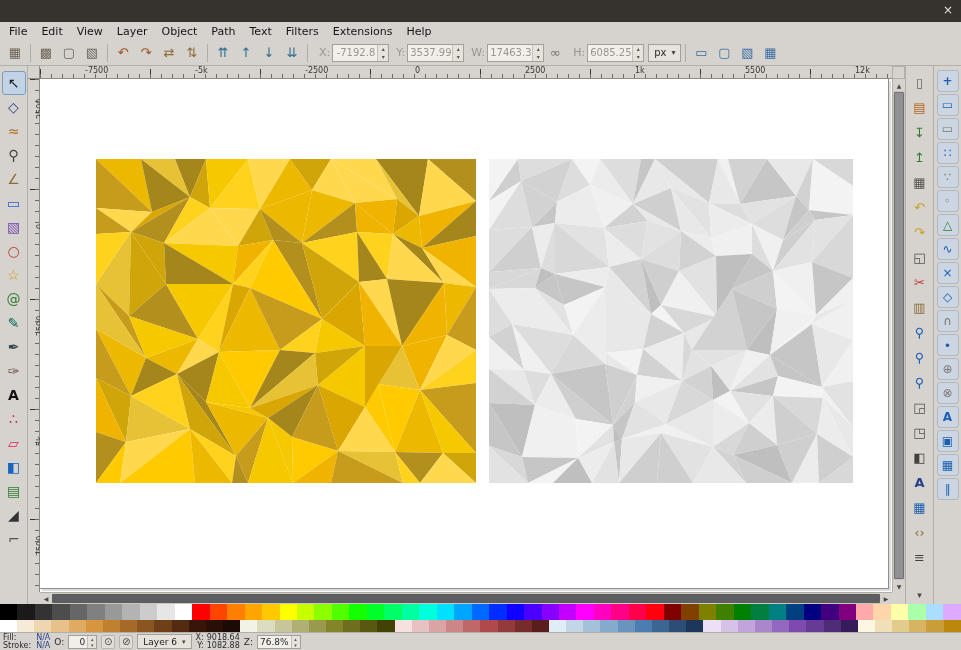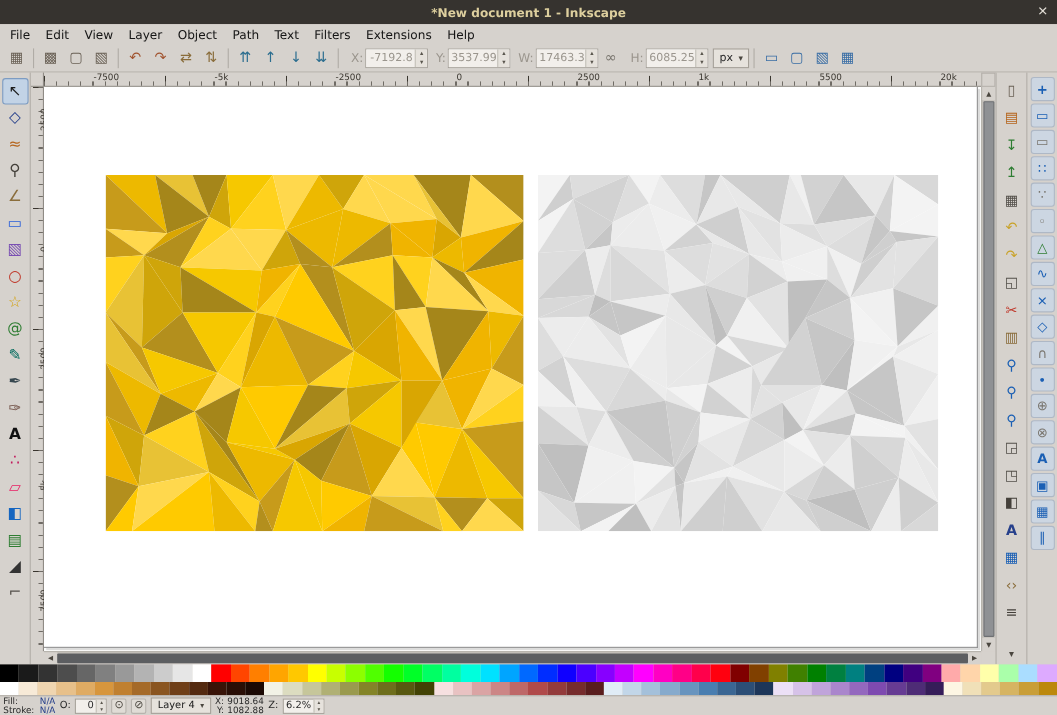--- a/index.html
+++ b/index.html
@@ -90,21 +90,20 @@
   .layer-combo { display:flex; align-items:center; gap:5px; background:#e6e2dc; border:1px solid #a49f97; height:15px; padding:0 5px; font-size:9px; color:#1a1a1a; }
   .sb-msg { flex:1; font-size:10px; color:#1a1a1a; padding-left:4px; white-space:nowrap; overflow:hidden; }
   .coords { display:grid; grid-template-columns:auto auto; column-gap:3px; font-size:8px; line-height:8px; color:#2a2a2a; text-align:right; }
 </style>
 </head>
 <body>
 
 <div class="app">
 
   <div class="titlebar">
-    <span class="title">*New document 1 - Inkscape</span>
     <span class="close">×</span>
   </div>
 
   <div class="menubar" id="menu-items">
       <span class="menu-item">File</span>
       <span class="menu-item">Edit</span>
       <span class="menu-item">View</span>
       <span class="menu-item">Layer</span>
       <span class="menu-item">Object</span>
       <span class="menu-item">Path</span>
@@ -222,21 +221,21 @@
 
   <div class="ruler-corner"></div>
   <div class="hruler" id="hruler">
       <span style="left: 45px;">-7500</span>
       <span style="left: 155px;">-5k</span>
       <span style="left: 265px;">-2500</span>
       <span style="left: 375px;">0</span>
       <span style="left: 485px;">2500</span>
       <span style="left: 595px;">1k</span>
       <span style="left: 705px;">5500</span>
-      <span style="left: 815px;">20k</span>
+      <span style="left: 815px;">12k</span>
     </div>
   <div class="vruler" id="vruler">
       <span style="top: 40px;">2500</span>
       <span style="top: 150px;">0</span>
       <span style="top: 260px;">-2500</span>
       <span style="top: 370px;">-5k</span>
       <span style="top: 480px;">-7500</span>
     </div>
 
   <div class="toolbox" id="toolbox-items">
@@ -882,32 +881,32 @@
           <span>▾</span>
         </div>
     </div>
     <div class="sb-ico">
         <span>⊙</span>
       </div>
     <div class="sb-ico">
         <span>⊘</span>
       </div>
     <div class="layer-combo">
-      <span>Layer 4</span>
+      <span>Layer 6</span>
       <span style="font-size:7px;color:#4a463f;">▾</span>
     </div>
     <div class="coords">
       <span>X:</span>
       <span>9018.64</span>
       <span>Y:</span>
       <span>1082.88</span>
     </div>
     <span class="sb-label">Z:</span>
     <div class="mini-spin">
-      <span class="v" style="min-width:26px;">6.2%</span>
+      <span class="v" style="min-width:26px;">76.8%</span>
       <div class="a">
           <span>▴</span>
           <span>▾</span>
         </div>
     </div>
   </div>
 
 </div>
 
 </body></html>

